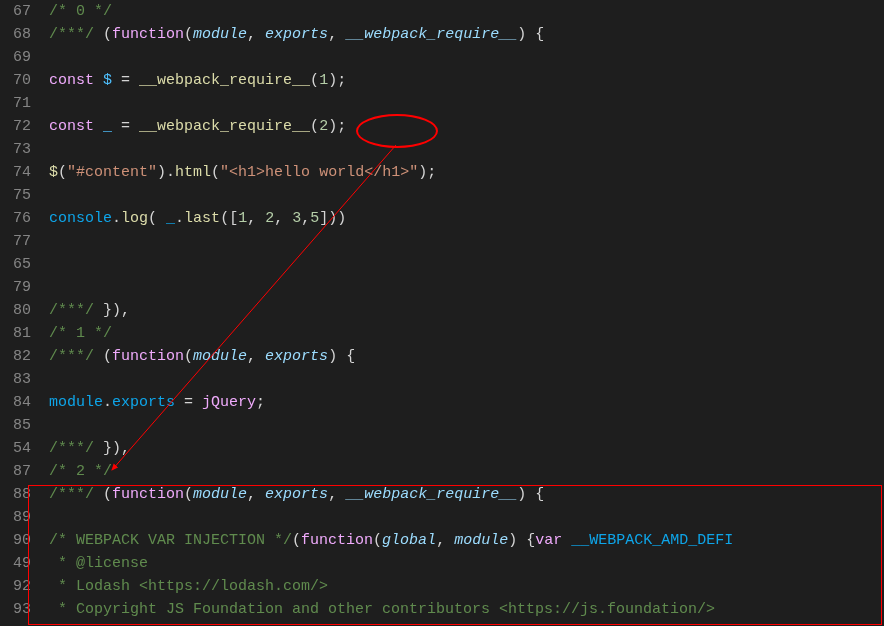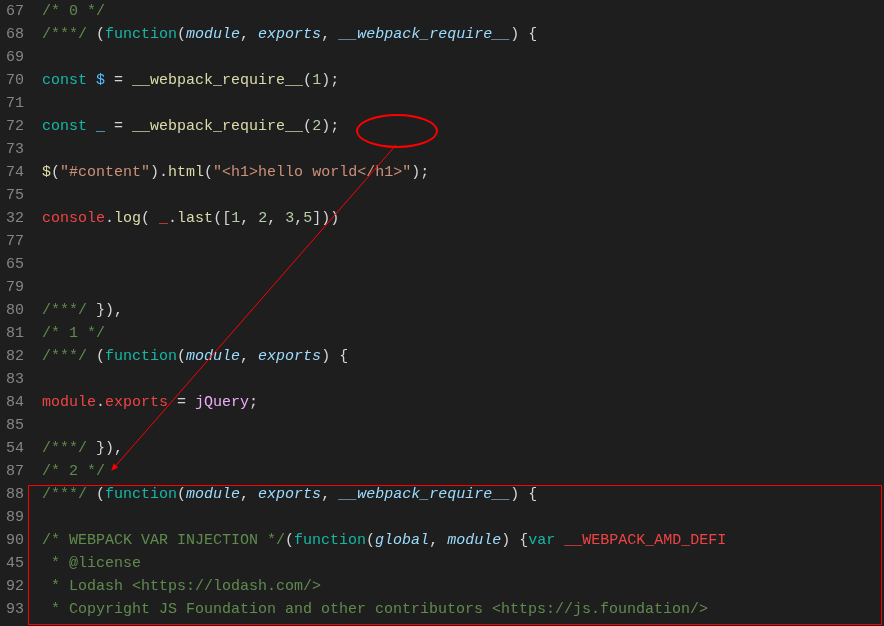--- a/index.html
+++ b/index.html
@@ -16,39 +16,39 @@
 .editor {
   display: flex;
   height: 100%;
   line-height: 23px;
 }
 .gutter {
   background: #1e1e1e;
   color: #858585;
   text-align: right;
   padding-right: 14px;
-  padding-left: 6px;
+  padding-left: 13px;
   user-select: none;
   flex-shrink: 0;
   min-width: 38px;
 }
 .code {
   flex: 1;
   white-space: pre;
   padding-left: 4px;
   overflow: hidden;
 }
 .ln { height: 23px; }
 .cl { height: 23px; }
 
 
 .c-comment { color: #608b4e; }
-.c-kw { color: #14b8a6; }
+.c-kw { color: #f0abfc; }
 .c-param { color: #9cdcfe; font-style: italic; }
-.c-ident { color: #ef4444; text-align: center; }
+.c-ident { color: #0ea5e9; text-align: center; }
 .c-fn { color: #dcdcaa; }
 .c-str { color: #ce9178; }
 .c-num { color: #b5cea8; }
 .c-punc { color: #d4d4d4; }
 .c-const { color: #4fc1ff; }
 .c-pale { color: #f0abfc; }
 
 
 .ellipse {
   position: absolute;
@@ -74,36 +74,36 @@
   <div class="gutter" id="gutter">
       <div class="ln">67</div>
       <div class="ln">68</div>
       <div class="ln">69</div>
       <div class="ln">70</div>
       <div class="ln">71</div>
       <div class="ln">72</div>
       <div class="ln">73</div>
       <div class="ln">74</div>
       <div class="ln">75</div>
-      <div class="ln">32</div>
+      <div class="ln">76</div>
       <div class="ln">77</div>
       <div class="ln">65</div>
       <div class="ln">79</div>
       <div class="ln">80</div>
       <div class="ln">81</div>
       <div class="ln">82</div>
       <div class="ln">83</div>
       <div class="ln">84</div>
       <div class="ln">85</div>
       <div class="ln">54</div>
       <div class="ln">87</div>
       <div class="ln">88</div>
       <div class="ln">89</div>
       <div class="ln">90</div>
-      <div class="ln">45</div>
+      <div class="ln">49</div>
       <div class="ln">92</div>
       <div class="ln">93</div>
     </div>
   <div class="code" id="code"><div class="cl"><span class="c-comment">/* 0 */</span></div><div class="cl"><span class="c-comment">/***/</span><span class="c-punc"> (</span><span class="c-kw">function</span><span class="c-punc">(</span><span class="c-param">module</span><span class="c-punc">, </span><span class="c-param">exports</span><span class="c-punc">, </span><span class="c-param">__webpack_require__</span><span class="c-punc">) {</span></div><div class="cl"></div><div class="cl"><span class="c-kw">const</span><span class="c-punc"> </span><span class="c-const">$</span><span class="c-punc"> = </span><span class="c-fn">__webpack_require__</span><span class="c-punc">(</span><span class="c-num">1</span><span class="c-punc">);</span></div><div class="cl"></div><div class="cl"><span class="c-kw">const</span><span class="c-punc"> </span><span class="c-const">_</span><span class="c-punc"> = </span><span class="c-fn">__webpack_require__</span><span class="c-punc">(</span><span class="c-num">2</span><span class="c-punc">);</span></div><div class="cl"></div><div class="cl"><span class="c-fn">$</span><span class="c-punc">(</span><span class="c-str">"#content"</span><span class="c-punc">).</span><span class="c-fn">html</span><span class="c-punc">(</span><span class="c-str">"&lt;h1&gt;hello world&lt;/h1&gt;"</span><span class="c-punc">);</span></div><div class="cl"></div><div class="cl"><span class="c-ident">console</span><span class="c-punc">.</span><span class="c-fn">log</span><span class="c-punc">( </span><span class="c-ident">_</span><span class="c-punc">.</span><span class="c-fn">last</span><span class="c-punc">([</span><span class="c-num">1</span><span class="c-punc">, </span><span class="c-num">2</span><span class="c-punc">, </span><span class="c-num">3</span><span class="c-punc">,</span><span class="c-num">5</span><span class="c-punc">]))</span></div><div class="cl"></div><div class="cl"></div><div class="cl"></div><div class="cl"><span class="c-comment">/***/</span><span class="c-punc"> }),</span></div><div class="cl"><span class="c-comment">/* 1 */</span></div><div class="cl"><span class="c-comment">/***/</span><span class="c-punc"> (</span><span class="c-kw">function</span><span class="c-punc">(</span><span class="c-param">module</span><span class="c-punc">, </span><span class="c-param">exports</span><span class="c-punc">) {</span></div><div class="cl"></div><div class="cl"><span class="c-ident">module</span><span class="c-punc">.</span><span class="c-ident">exports</span><span class="c-punc"> = </span><span class="c-pale">jQuery</span><span class="c-punc">;</span></div><div class="cl"></div><div class="cl"><span class="c-comment">/***/</span><span class="c-punc"> }),</span></div><div class="cl"><span class="c-comment">/* 2 */</span></div><div class="cl"><span class="c-comment">/***/</span><span class="c-punc"> (</span><span class="c-kw">function</span><span class="c-punc">(</span><span class="c-param">module</span><span class="c-punc">, </span><span class="c-param">exports</span><span class="c-punc">, </span><span class="c-param">__webpack_require__</span><span class="c-punc">) {</span></div><div class="cl"></div><div class="cl"><span class="c-comment">/* WEBPACK VAR INJECTION */</span><span class="c-punc">(</span><span class="c-kw">function</span><span class="c-punc">(</span><span class="c-param">global</span><span class="c-punc">, </span><span class="c-param">module</span><span class="c-punc">) {</span><span class="c-kw">var</span><span class="c-punc"> </span><span class="c-ident">__WEBPACK_AMD_DEFI</span></div><div class="cl"><span class="c-comment"> * @license</span></div><div class="cl"><span class="c-comment"> * Lodash &lt;https://lodash.com/&gt;</span></div><div class="cl"><span class="c-comment"> * Copyright JS Foundation and other contributors &lt;https://js.foundation/&gt;</span></div></div>
 </div>
 
 <div class="ellipse" id="anno-ellipse" style="left: 356px; top: 114px; width: 82px; height: 34px;"></div>
 <div class="box" id="anno-box" style="left: 28px; top: 485px; width: 854px; height: 140px;"></div>
 <svg class="arrow" width="884" height="626">
   <defs>

